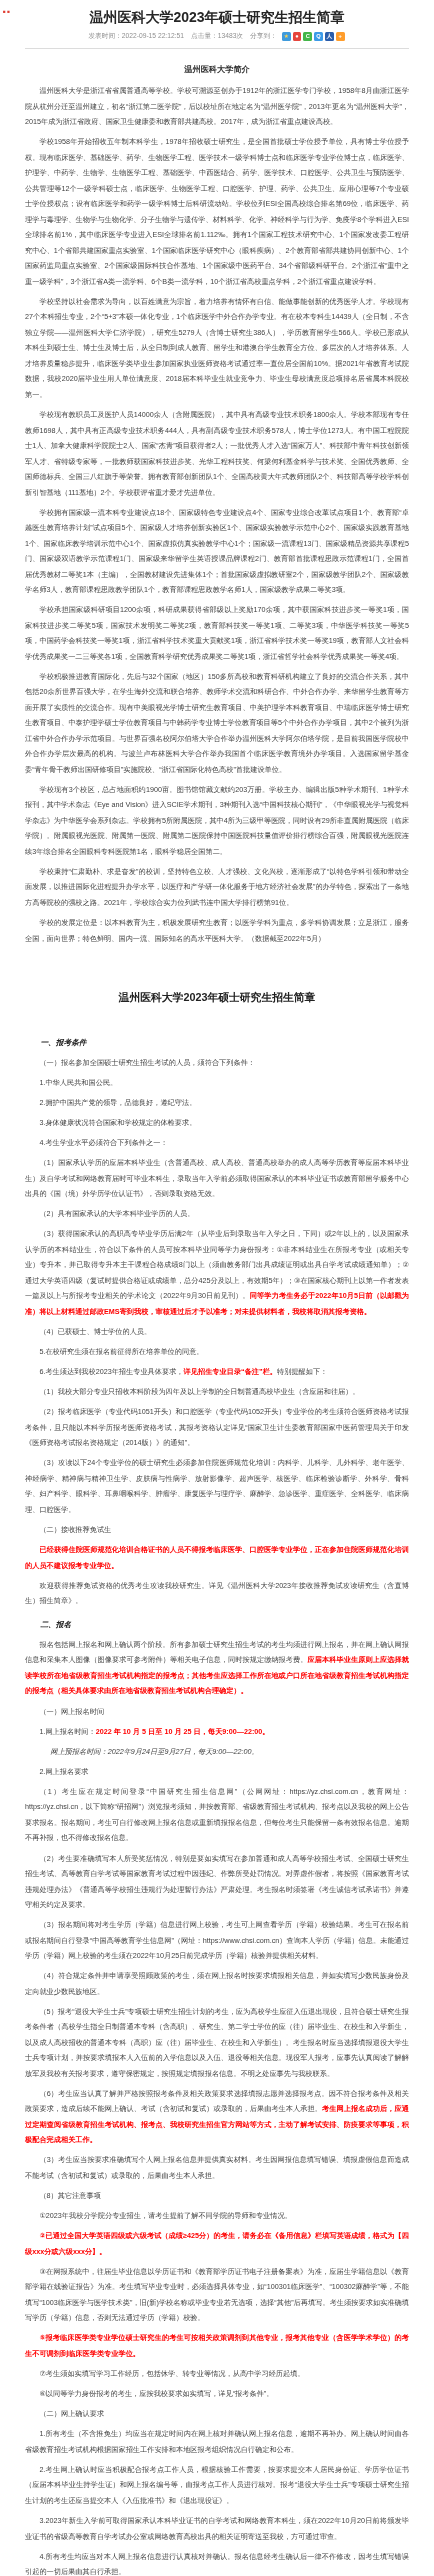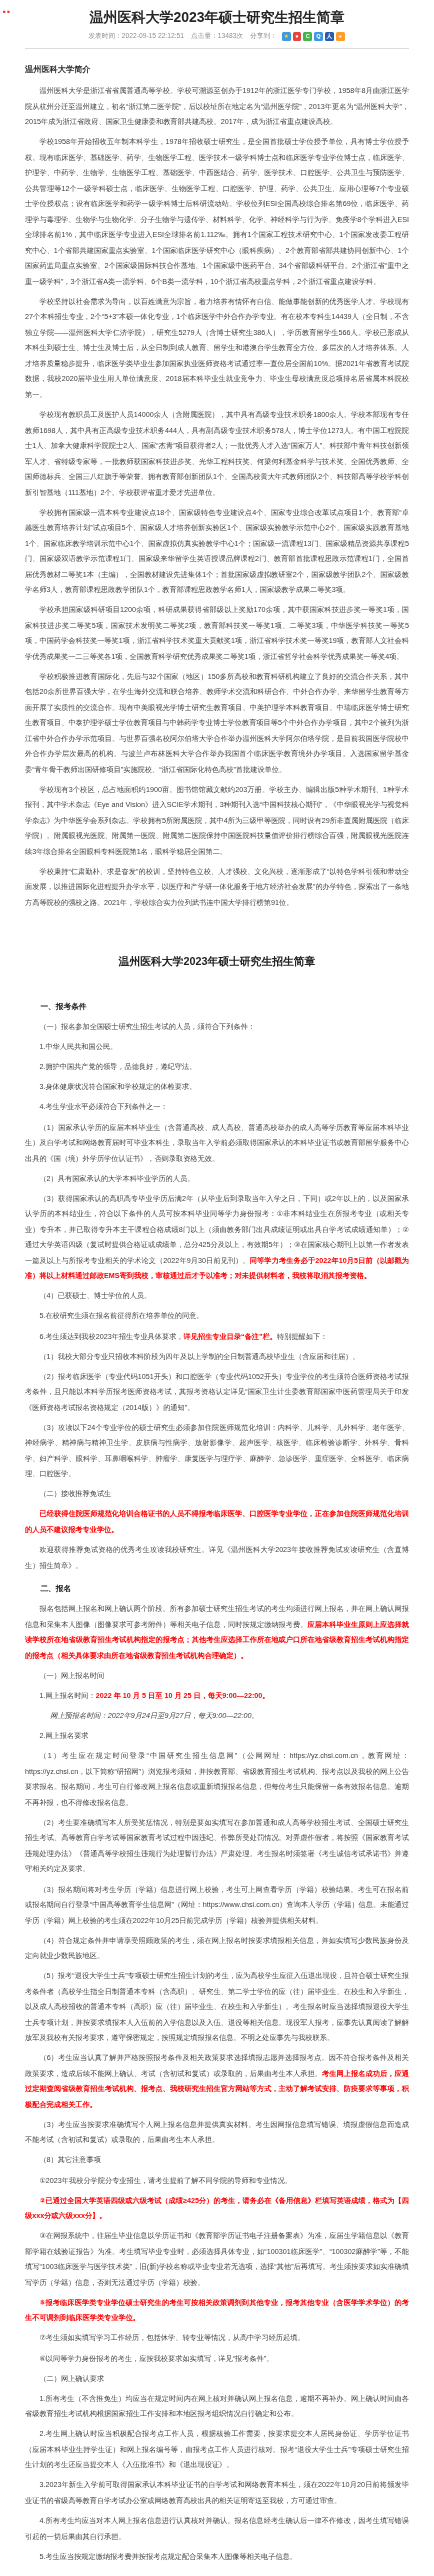--- a/index.html
+++ b/index.html
@@ -6,23 +6,23 @@
   body{font-family:"Liberation Sans","DejaVu Sans",sans-serif;color:#3f3f3f;}
   .page{width:432px;margin:0 auto;position:relative;padding:0 24px;box-sizing:border-box;}
   .corner-marks{position:absolute;top:1px;left:2.1px;color:#e03c31;font-size:4.6px;line-height:5.2px;}
   .doc-title{text-align:center;font-size:14px;font-weight:bold;color:#262626;margin:8.2px 20.6px 4.1px;line-height:18.5px;}
   .meta{text-align:center;color:#8f8f8f;font-size:6.7px;margin:5.2px 0 7.2px;}
   .meta .share-label{margin-left:5.2px;}
   .share-icons{display:inline-block;vertical-align:middle;margin-left:2.1px;}
   .share-icon{display:inline-block;width:8.8px;height:8.8px;border-radius:1.5px;margin:0 1px;
     color:#fff;font-size:5.7px;line-height:8.8px;text-align:center;vertical-align:middle;cursor:pointer;font-weight:bold;}
   .divider{border:0;border-top:0.5px solid #dcdcdc;margin:7.2px 0 3.1px;}
-  .center-bold{font-weight:bold;font-size:8.2px;color:#2f2f2f;margin:13.4px 0 6.2px;line-height:14.4px;}
+  .center-bold{text-align:center;font-weight:bold;font-size:8.2px;color:#2f2f2f;margin:13.4px 0 6.2px;line-height:14.4px;}
   .big-title{text-align:center;font-weight:bold;font-size:10.8px;color:#222222;margin:43px 0 29px;line-height:16.5px;}
-  .heading{font-weight:bold;font-size:7.7px;color:#222222;text-indent:2em;line-height:15.5px;margin:8.2px 0 4.1px;}
+  .heading{font-weight:bold;font-size:7.7px;color:#222222;text-indent:2em;line-height:15.5px;margin:8.2px 0 4.1px;font-style:italic;}
   .para{font-size:7.2px;line-height:15.5px;text-align:justify;text-indent:2em;margin:4.6px 0;}
   .para.ind3{text-indent:3.5em;font-style:italic;}
   .seg.n{color:#3f3f3f;}
   .seg.r{color:#ff0000;font-weight:bold;}
   .seg.rn{color:#ff0000;}
 </style>
 </head>
 <body>
 
 <div class="page">
@@ -44,20 +44,21 @@
       <div class="center-bold">温州医科大学简介</div>
       <p class="para"><span class="seg n">温州医科大学是浙江省省属普通高等学校。学校可溯源至创办于1912年的浙江医学专门学校，1958年8月由浙江医学院从杭州分迁至温州建立，初名“浙江第二医学院”，后以校址所在地定名为“温州医学院”，2013年更名为“温州医科大学”，2015年成为浙江省政府、国家卫生健康委和教育部共建高校。2017年，成为浙江省重点建设高校。</span></p>
       <p class="para"><span class="seg n">学校1958年开始招收五年制本科学生，1978年招收硕士研究生，是全国首批硕士学位授予单位，具有博士学位授予权。现有临床医学、基础医学、药学、生物医学工程、医学技术一级学科博士点和临床医学专业学位博士点，临床医学、护理学、中药学、生物学、生物医学工程、基础医学、中西医结合、药学、医学技术、口腔医学、公共卫生与预防医学、公共管理等12个一级学科硕士点，临床医学、生物医学工程、口腔医学、护理、药学、公共卫生、应用心理等7个专业硕士学位授权点；设有临床医学和药学一级学科博士后科研流动站。学校位列ESI全国高校综合排名第69位，临床医学、药理学与毒理学、生物学与生物化学、分子生物学与遗传学、材料科学、化学、神经科学与行为学、免疫学8个学科进入ESI全球排名前1%，其中临床医学专业进入ESI全球排名前1.112‰。拥有1个国家工程技术研究中心、1个国家发改委工程研究中心、1个省部共建国家重点实验室、1个国家临床医学研究中心（眼科疾病）、2个教育部省部共建协同创新中心、1个国家药监局重点实验室、2个国家级国际科技合作基地、1个国家级中医药平台、34个省部级科研平台。2个浙江省“重中之重一级学科”，3个浙江省A类一流学科、6个B类一流学科，10个浙江省高校重点学科，2个浙江省重点建设学科。</span></p>
       <p class="para"><span class="seg n">学校坚持以社会需求为导向，以百姓满意为宗旨，着力培养有情怀有自信、能做事能创新的优秀医学人才。学校现有27个本科招生专业，2个“5+3”本硕一体化专业，1个临床医学中外合作办学专业。有在校本专科生14439人（全日制，不含独立学院——温州医科大学仁济学院），研究生5279人（含博士研究生386人），学历教育留学生566人。学校已形成从本科生到硕士生、博士生及博士后，从全日制到成人教育、留学生和港澳台学生教育全方位、多层次的人才培养体系。人才培养质量稳步提升，临床医学类毕业生参加国家执业医师资格考试通过率一直位居全国前10%。据2021年省教育考试院数据，我校2020届毕业生用人单位满意度、2018届本科毕业生就业竞争力、毕业生母校满意度总项排名居省属本科院校第一。</span></p>
       <p class="para"><span class="seg n">学校现有教职员工及医护人员14000余人（含附属医院），其中具有高级专业技术职务1800余人。学校本部现有专任教师1698人，其中具有正高级专业技术职务444人，具有副高级专业技术职务578人，博士学位1273人。有中国工程院院士1人、加拿大健康科学院院士2人、国家“杰青”项目获得者2人；一批优秀人才入选“国家万人”、科技部中青年科技创新领军人才、省特级专家等，一批教师获国家科技进步奖、光华工程科技奖、何梁何利基金科学与技术奖、全国优秀教师、全国师德标兵、全国三八红旗手等荣誉。拥有教育部创新团队1个、全国高校黄大年式教师团队2个、科技部高等学校学科创新引智基地（111基地）2个。学校获评省重才爱才先进单位。</span></p>
       <p class="para"><span class="seg n">学校拥有国家级一流本科专业建设点18个、国家级特色专业建设点4个、国家专业综合改革试点项目1个、教育部“卓越医生教育培养计划”试点项目5个、国家级人才培养创新实验区1个、国家级实验教学示范中心2个、国家级实践教育基地1个、国家临床教学培训示范中心1个、国家虚拟仿真实验教学中心1个；国家级一流课程13门、国家级精品资源共享课程5门、国家级双语教学示范课程1门、国家级来华留学生英语授课品牌课程2门、教育部首批课程思政示范课程1门，全国首届优秀教材二等奖1本（主编），全国教材建设先进集体1个；首批国家级虚拟教研室2个，国家级教学团队2个、国家级教学名师3人，教育部课程思政教学团队1个，教育部课程思政教学名师1人，国家级教学成果二等奖3项。</span></p>
       <p class="para"><span class="seg n">学校承担国家级科研项目1200余项，科研成果获得省部级以上奖励170余项，其中获国家科技进步奖一等奖1项，国家科技进步奖二等奖5项，国家技术发明奖二等奖2项，教育部科技奖一等奖1项、二等奖3项，中华医学科技奖一等奖5项，中国药学会科技奖一等奖1项，浙江省科学技术奖重大贡献奖1项，浙江省科学技术奖一等奖19项，教育部人文社会科学优秀成果奖一二三等奖各1项，全国教育科学研究优秀成果奖二等奖1项，浙江省哲学社会科学优秀成果奖一等奖4项。</span></p>
       <p class="para"><span class="seg n">学校积极推进教育国际化，先后与32个国家（地区）150多所高校和教育科研机构建立了良好的交流合作关系，其中包括20余所世界百强大学，在学生海外交流和联合培养、教师学术交流和科研合作、中外合作办学、来华留学生教育等方面开展了实质性的交流合作。现有中美眼视光学博士研究生教育项目、中美护理学本科教育项目、中瑞临床医学博士研究生教育项目、中泰护理学硕士学位教育项目与中韩药学专业博士学位教育项目等5个中外合作办学项目，其中2个被列为浙江省中外合作办学示范项目。与世界百强名校阿尔伯塔大学合作举办温州医科大学阿尔伯塔学院，是目前我国医学院校中外合作办学层次最高的机构。与波兰卢布林医科大学合作举办我国首个临床医学教育境外办学项目。入选国家留学基金委“青年骨干教师出国研修项目”实施院校、“浙江省国际化特色高校”首批建设单位。</span></p>
       <p class="para"><span class="seg n">学校现有3个校区，总占地面积约1900亩。图书馆馆藏文献约203万册。学校主办、编辑出版5种学术期刊、1种学术报刊，其中学术杂志《Eye and Vision》进入SCIE学术期刊，3种期刊入选“中国科技核心期刊”，《中华眼视光学与视觉科学杂志》为中华医学会系列杂志。学校拥有5所附属医院，其中4所为三级甲等医院，同时设有29所非直属附属医院（临床学院）。附属眼视光医院、附属第一医院、附属第二医院保持中国医院科技量值评价排行榜综合百强，附属眼视光医院连续3年综合排名全国眼科专科医院第1名，眼科学稳居全国第二。</span></p>
       <p class="para"><span class="seg n">学校秉持“仁肃勤朴、求是奋发”的校训，坚持特色立校、人才强校、文化兴校，逐渐形成了“以特色学科引领和带动全面发展，以推进国际化进程提升办学水平，以医疗和产学研一体化服务于地方经济社会发展”的办学特色，探索出了一条地方高等院校的强校之路。2021年，学校综合实力位列武书连中国大学排行榜第91位。</span></p>
+      <p class="para"><span class="seg n">学校的发展定位是：以本科教育为主，积极发展研究生教育；以医学学科为重点，多学科协调发展；立足浙江，服务全国，面向世界；特色鲜明、国内一流、国际知名的高水平医科大学。（数据截至2022年5月）</span></p>
       <div class="big-title">温州医科大学2023年硕士研究生招生简章</div>
       <div class="heading">一、报考条件</div>
       <p class="para"><span class="seg n">（一）报名参加全国硕士研究生招生考试的人员，须符合下列条件：</span></p>
       <p class="para"><span class="seg n">1.中华人民共和国公民。</span></p>
       <p class="para"><span class="seg n">2.拥护中国共产党的领导，品德良好，遵纪守法。</span></p>
       <p class="para"><span class="seg n">3.身体健康状况符合国家和学校规定的体检要求。</span></p>
       <p class="para"><span class="seg n">4.考生学业水平必须符合下列条件之一：</span></p>
       <p class="para"><span class="seg n">（1）国家承认学历的应届本科毕业生（含普通高校、成人高校、普通高校举办的成人高等学历教育等应届本科毕业生）及自学考试和网络教育届时可毕业本科生，录取当年入学前必须取得国家承认的本科毕业证书或教育部留学服务中心出具的《国（境）外学历学位认证书》，否则录取资格无效。</span></p>
       <p class="para"><span class="seg n">（2）具有国家承认的大学本科毕业学历的人员。</span></p>
       <p class="para"><span class="seg n">（3）获得国家承认的高职高专毕业学历后满2年（从毕业后到录取当年入学之日，下同）或2年以上的，以及国家承认学历的本科结业生，符合以下条件的人员可按本科毕业同等学力身份报考：①非本科结业生在所报考专业（或相关专业）专升本，并已取得专升本主干课程合格成绩8门以上（须由教务部门出具成绩证明或出具自学考试成绩通知单）；②通过大学英语四级（复试时提供合格证或成绩单，总分425分及以上，有效期5年）；③在国家核心期刊上以第一作者发表一篇及以上与所报考专业相关的学术论文（2022年9月30日前见刊）。</span><span class="seg r">同等学力考生务必于2022年10月5日前（以邮戳为准）将以上材料通过邮政EMS寄到我校，审核通过后才予以准考；对未提供材料者，我校将取消其报考资格。</span></p>

